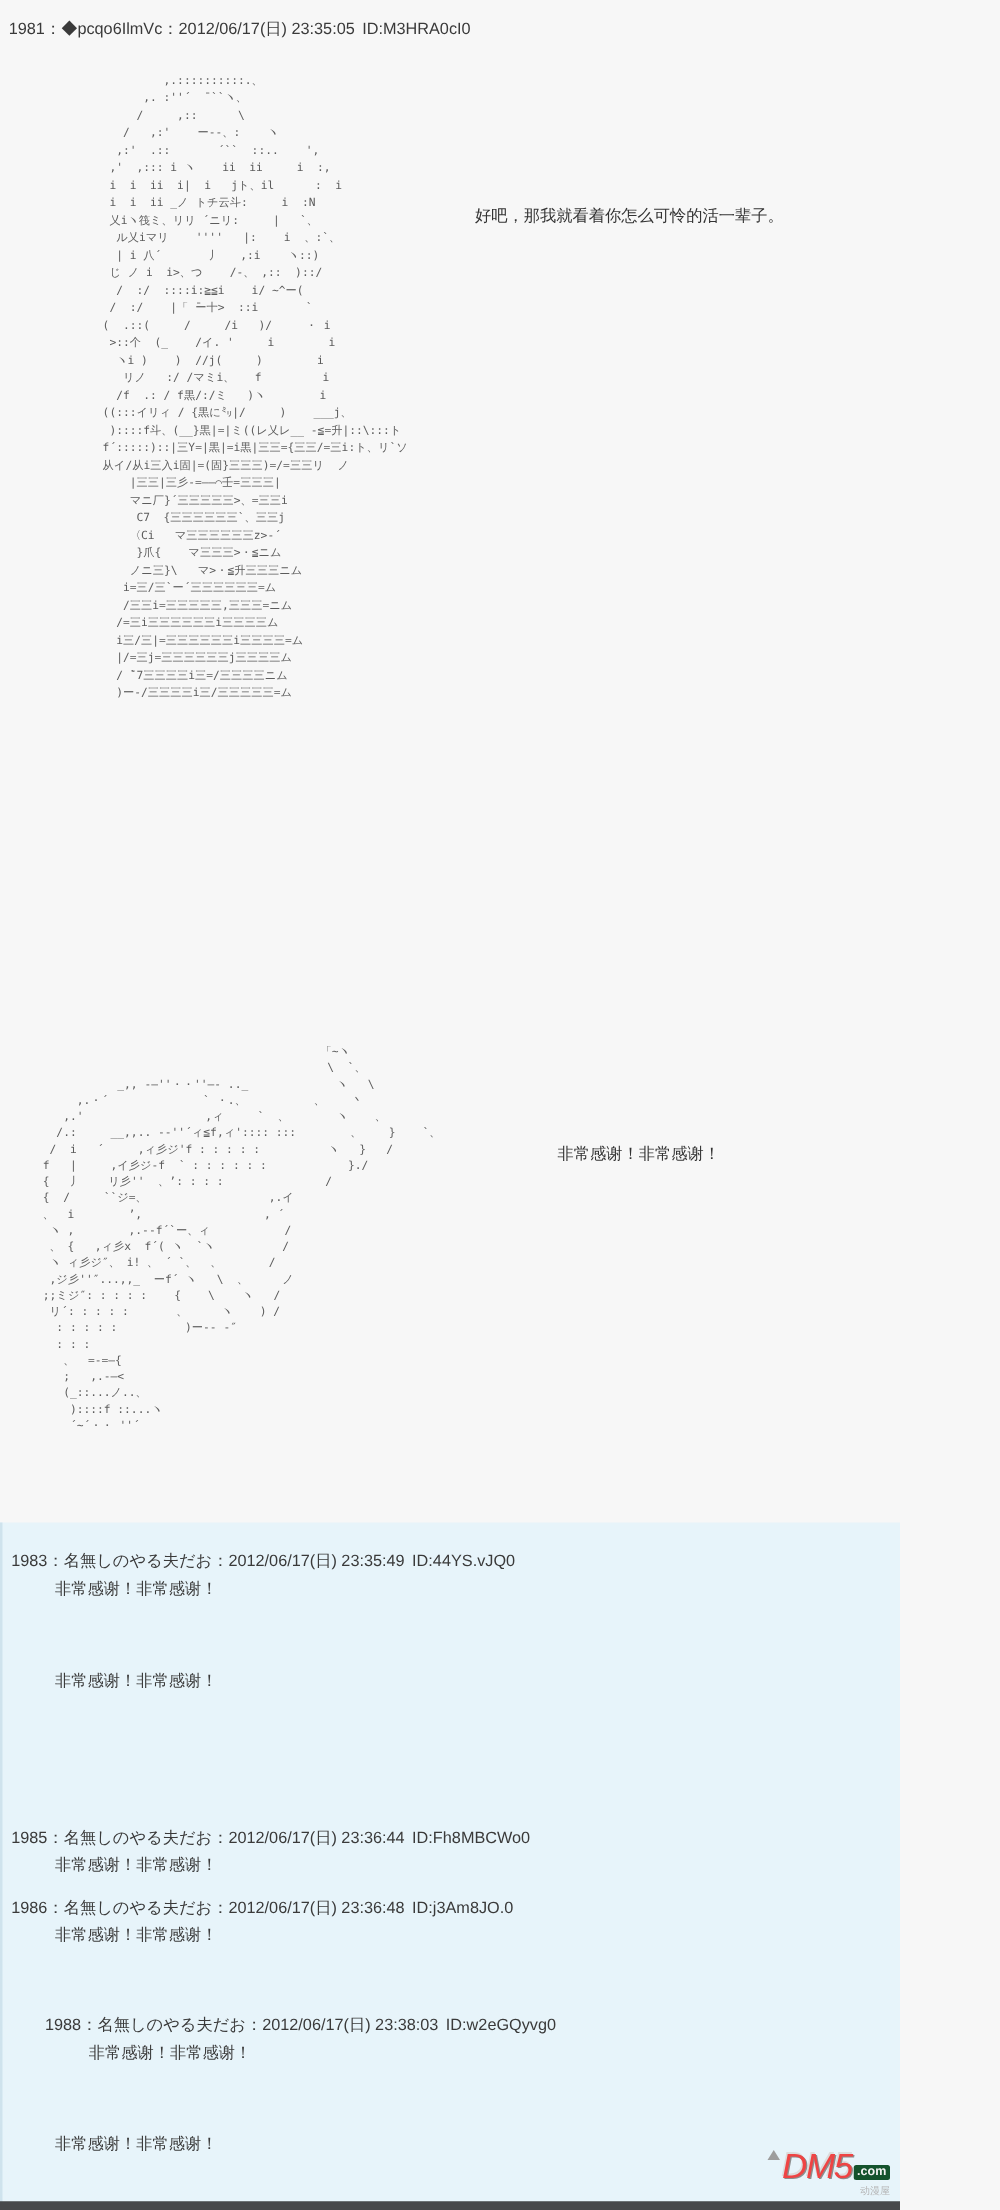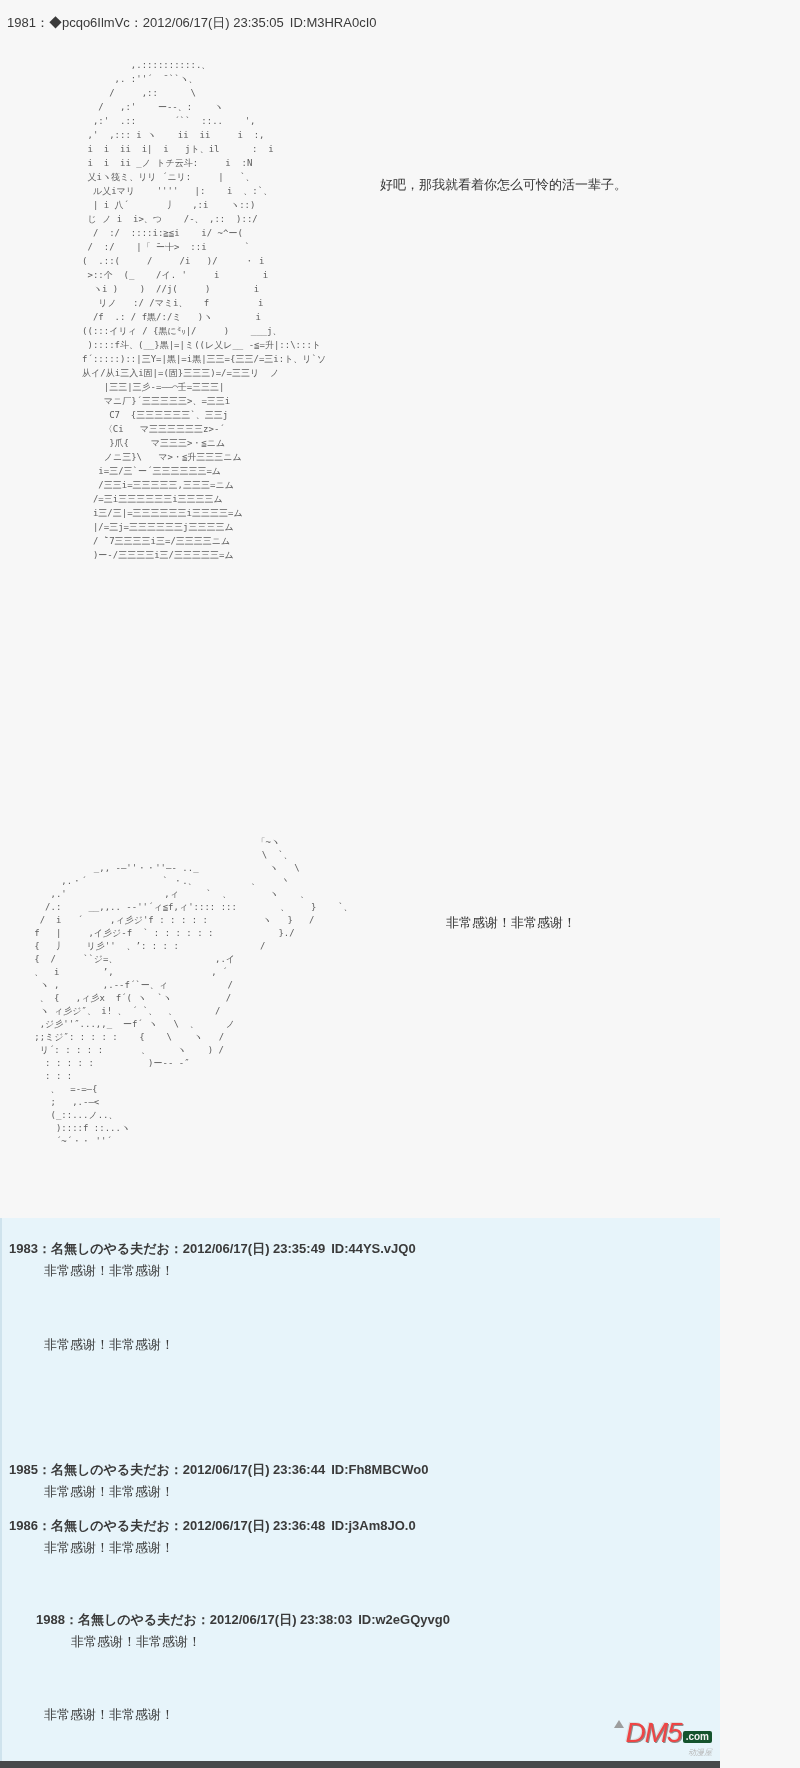--- a/index.html
+++ b/index.html
@@ -12,28 +12,28 @@
     position:absolute; left:7px; font-size:13px; white-space:nowrap; color:#3a3a3a;
   }
   .post-id{ margin-left:6px; }
   .aa{
     position:absolute; font-family:"DejaVu Sans Mono", monospace;
     color:#5c5c5c; white-space:pre;
   }
   .aa1{ left:55px; top:58px;  font-size:9px; line-height:14px; }
   .aa2{ left:18px; top:836px; font-size:9px; line-height:13px; }
   .dialog{ position:absolute; font-size:13px; color:#333; white-space:nowrap; }
-  .dialog1{ left:380px; top:176px; }
+  .dialog1{ left:380px; top:164px; }
   .dialog2{ left:446px; top:914px; }
   .replies{
     position:absolute; left:0; top:1218px; width:800px; height:550px;
     background:#e7f4fa; border-left:2px solid #cfe3ed;
   }
   .reply{ position:absolute; left:7px; font-size:13px; white-space:nowrap; }
-  .reply-header{ white-space:nowrap;font-weight:bold; }
+  .reply-header{ white-space:nowrap; }
   .reply-body{ margin-left:35px; margin-top:4px; }
   .bottom-bar{
     position:absolute; left:0; bottom:0; width:800px; height:7px; background:#47494b;
   }
   .dm5{
     position:absolute; right:8px; bottom:11px; text-align:right; line-height:1;
   }
   .dm5-wordmark{
     font-size:28px; font-weight:normal; font-style:italic; letter-spacing:-1px;
     color:#ef4444; text-shadow:1px 1px 0 #8d8d8d, -1px -1px 0 #dcdcdc;
@@ -41,21 +41,21 @@
   .dm5-com{
     display:inline-block; background:#14532d; color:#f3f3f3; font-size:10px;
     font-weight:bold; padding:1px 3px; border-radius:2px; margin-left:1px;
     vertical-align:2px;
   }
   .dm5-mascot{
     display:inline-block; width:0; height:0; margin-right:2px; vertical-align:14px;
     border-left:5px solid transparent; border-right:5px solid transparent;
     border-bottom:8px solid #9d9d9d;
   }
-  .dm5-tagline{ font-size:8px; color:#b5b5b5; margin-top:2px;font-style:italic; }
+  .dm5-tagline{ font-size:8px; color:#b5b5b5; margin-top:2px; }
 </style>
 </head>
 <body>
 
 <div class="screen">
 
   <div class="post-header" style="top:14px;">
     <span>1981</span><span>：</span><span>◆pcqo6IlmVc</span><span>：</span><span>2012/06/17(日) 23:35:05</span><span class="post-id">ID:M3HRA0cI0</span>
   </div>
   <pre class="aa aa1">              ,.::::::::::.、

